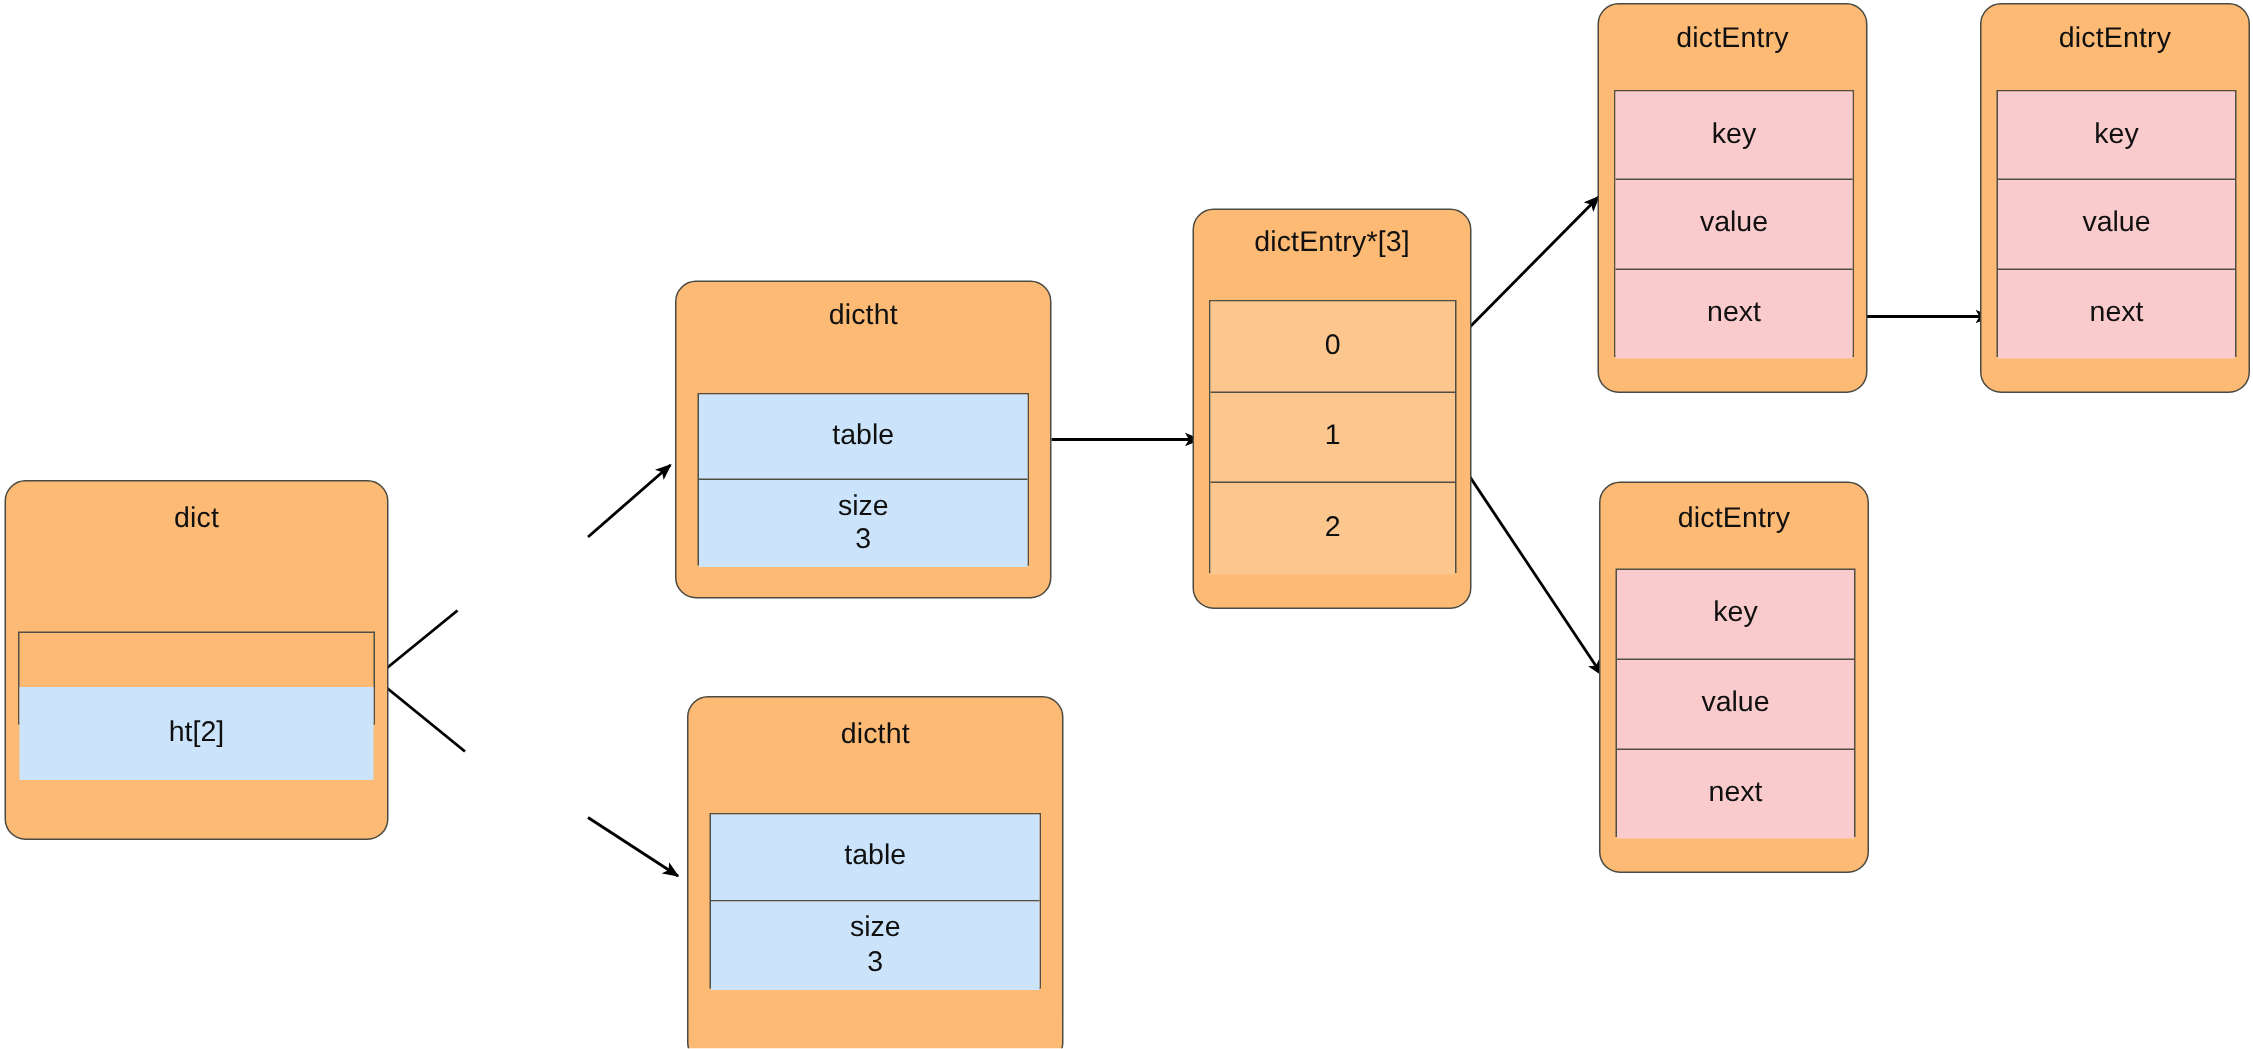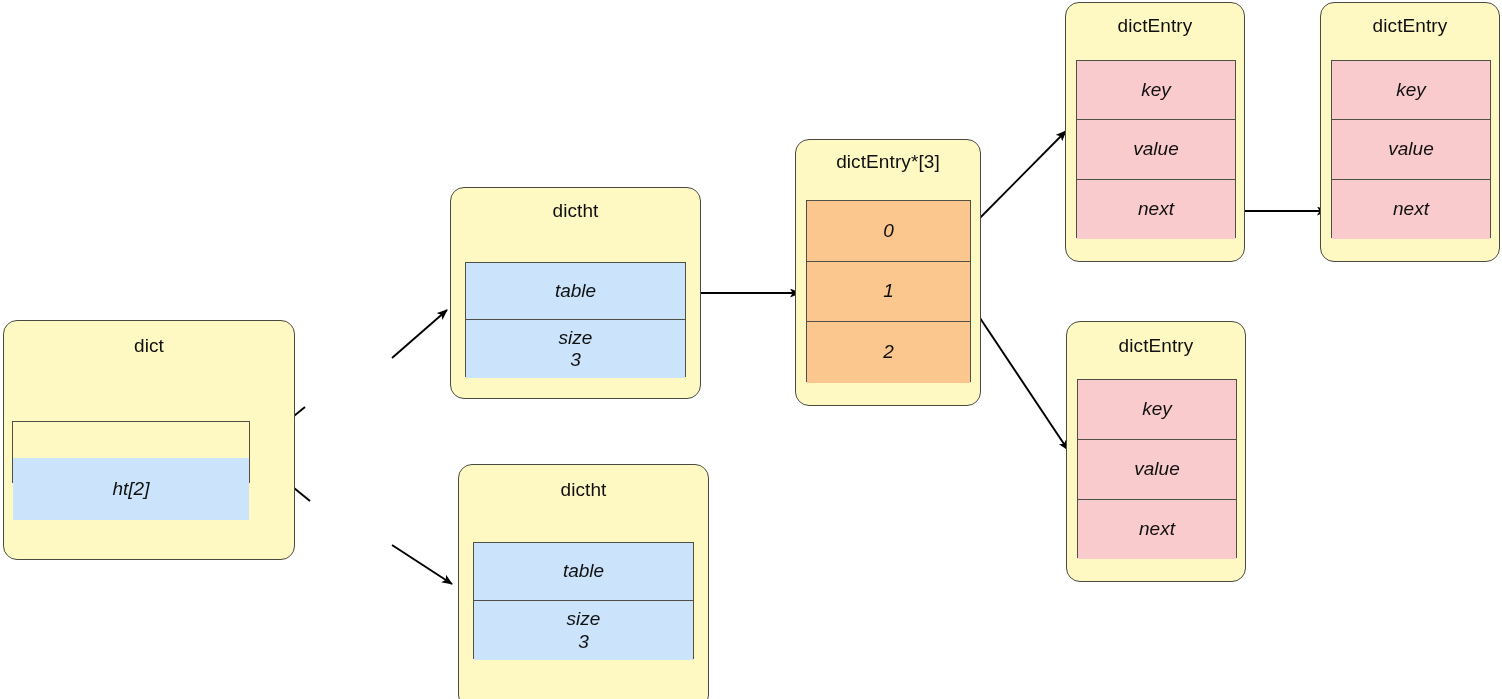--- a/index.html
+++ b/index.html
@@ -21,39 +21,38 @@
     position: absolute;
     left: 0;
     top: 0;
     width: 1502px;
     height: 699px;
     overflow: visible;
   }
   .node {
     position: absolute;
     box-sizing: border-box;
-    background: #fef9c3;
+    background: #fdba74;
     border: 1.6px solid #4a4a42;
     border-radius: 14px;
     z-index: 2;
   }
   .node-title {
     position: absolute;
     left: 0;
     right: 0;
     text-align: center;
     font-size: 19px;
     color: #101010;
     letter-spacing: .1px;
   }
   .field-stack {
     position: absolute;
     box-sizing: border-box;
     border: 1.3px solid #4f4f46;
-    font-style: italic;
   }
   .field {
     box-sizing: border-box;
     display: flex;
     align-items: center;
     justify-content: center;
     flex-direction: column;
     font-size: 19px;
     color: #101010;
     border-bottom: 1.3px solid #4f4f46;
@@ -94,21 +93,21 @@
 
     <path d="M701,293 L800,293" fill="none" stroke="#000000" stroke-width="1.9" marker-end="url(#arrow)"></path>
 
     <path d="M970,228 L1066,131" fill="none" stroke="#000000" stroke-width="1.9" marker-end="url(#arrow)"></path>
 
     <path d="M970,303 L1068,450" fill="none" stroke="#000000" stroke-width="1.9" marker-end="url(#arrow)"></path>
 
     <path d="M1240,211 L1327,211" fill="none" stroke="#000000" stroke-width="1.9" marker-end="url(#arrow)"></path>
   </svg>
 
-  <div class="node" style="left:3px; top:320px; width:292px; height:240px;">
+  <div class="node" style="left:3px; top:320px; width:256px; height:240px;">
     <div class="node-title" style="top:14px;">dict</div>
     <div class="field-stack" style="left:8px; top:100px; width:238px; height:62px;">
       <div class="field fill-blue" style="height:62px;margin-top:36px;">ht[2]</div>
     </div>
   </div>
 
   <div class="node" style="left:450px; top:187px; width:251px; height:212px;">
     <div class="node-title" style="top:12px;">dictht</div>
     <div class="field-stack" style="left:14px; top:74px; width:221px; height:115px;">
       <div class="field fill-blue" style="height:57px;">table</div>

